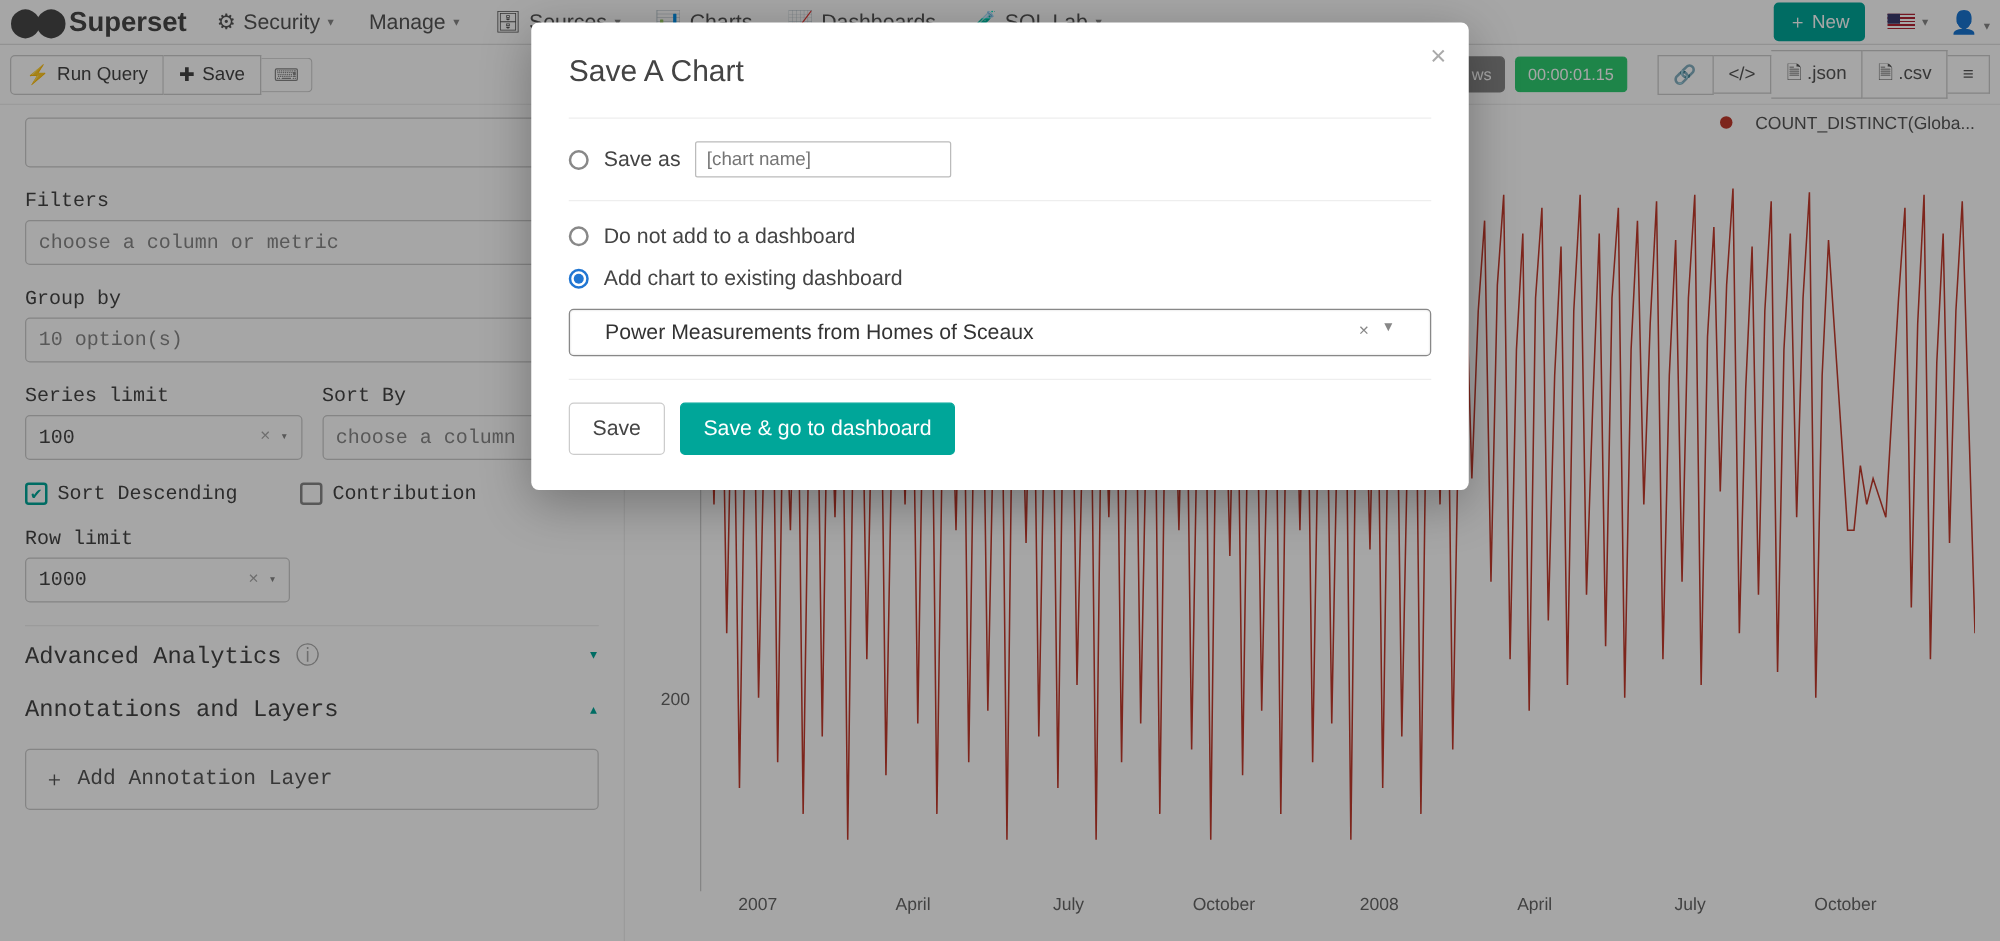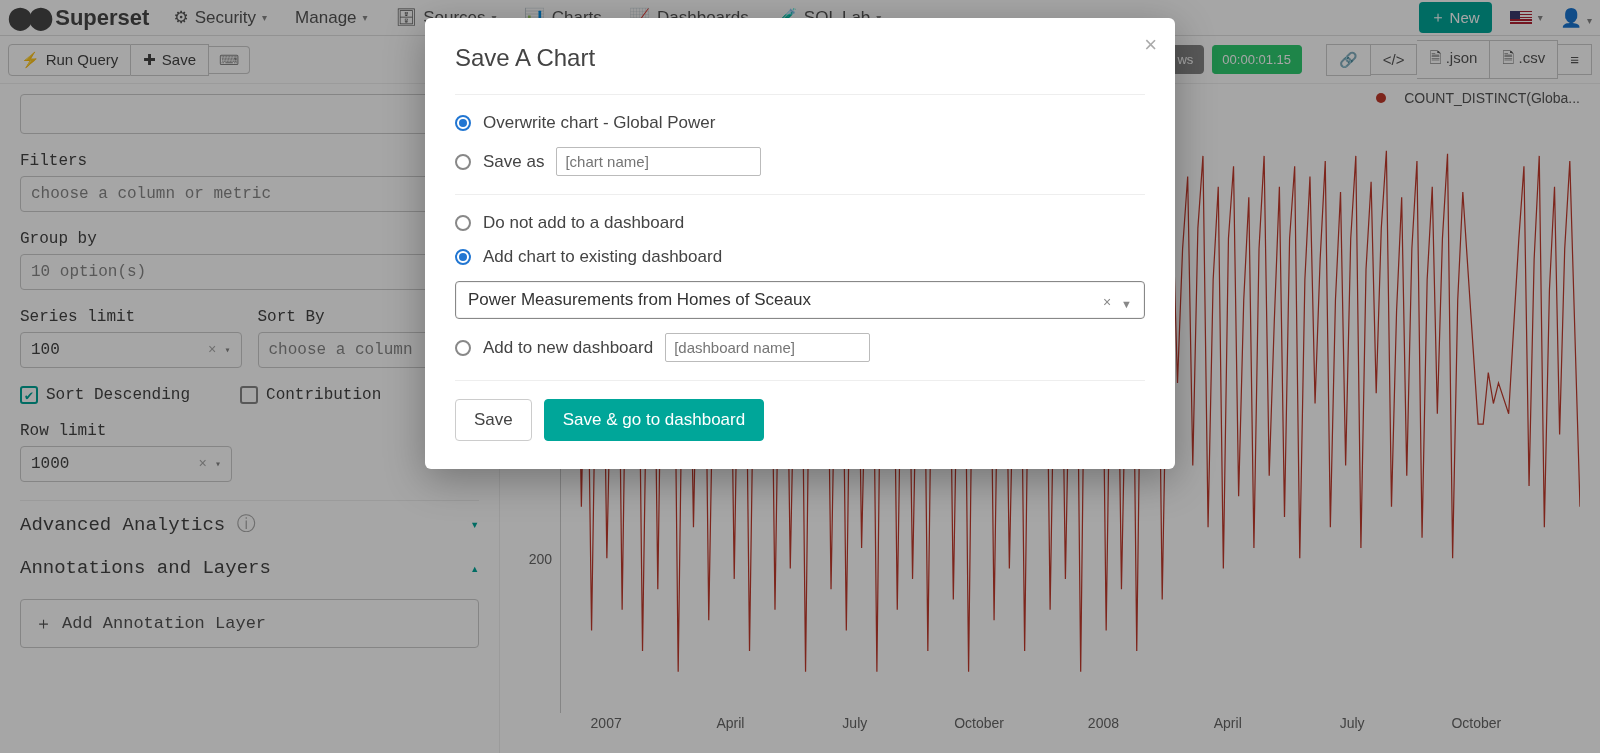--- a/index.html
+++ b/index.html
@@ -183,22 +183,22 @@
   }
   .radio.sel-r { border-color:#2176d2; }
   .radio.sel-r::after {
     content:""; width:8px;height:8px;border-radius:50%;background:#2176d2;
   }
   .modal input.txt {
     border:1px solid #bbb; padding:5px 8px; font-size:15px; color:#888;
     border-radius:2px;
   }
   .dash-select {
-    border:1px solid #888; border-radius:4px; padding:8px 12px;
-    font-size:17px; color:#333; display:flex; align-items:flex-end;
+    border:1px solid #888; border-radius:4px; padding:8px 28px;
+    font-size:17px; color:#333; display:flex; align-items:flex-start;
     margin:6px 0 14px 0;
     box-shadow: inset 0 0 0 1px rgba(0,0,0,0.05);
   }
   .dash-select .x { margin-left:auto; color:#888; font-size:14px; margin-right:10px; cursor:pointer;}
   .dash-select .dd { color:#888; font-size:11px; }
   .modal-actions { display:flex; gap:12px; margin-top:18px; }
   .btn {
     padding:10px 18px; font-size:17px; border-radius:4px; cursor:pointer;
     border:1px solid #ccc; background:#fff; color:#444;
   }
@@ -389,49 +389,40 @@
 
 <div class="overlay">
   <div class="modal">
     <div class="modal-close">
       <span>×</span>
     </div>
     <div class="modal-title">Save A Chart</div>
     <hr>
 
     <div class="radio-row">
-      <span class="radio sel-r"></span>
-      <span>Overwrite chart - Global Power</span>
-    </div>
-    <div class="radio-row">
       <span class="radio"></span>
       <span>Save as</span>
       <input class="txt" style="width: 205px;" placeholder="[chart name]">
     </div>
 
     <hr>
 
     <div class="radio-row">
       <span class="radio"></span>
       <span>Do not add to a dashboard</span>
     </div>
     <div class="radio-row">
       <span class="radio sel-r"></span>
       <span>Add chart to existing dashboard</span>
     </div>
     <div class="dash-select">
       <span>Power Measurements from Homes of Sceaux</span>
       <span class="x">×</span>
       <span class="dd">▼</span>
     </div>
-    <div class="radio-row">
-      <span class="radio"></span>
-      <span>Add to new dashboard</span>
-      <input class="txt" style="width: 205px;" placeholder="[dashboard name]">
-    </div>
 
     <hr>
 
     <div class="modal-actions">
       <div class="btn">
         <span>Save</span>
       </div>
       <div class="btn primary">
         <span>Save &amp; go to dashboard</span>
       </div>

